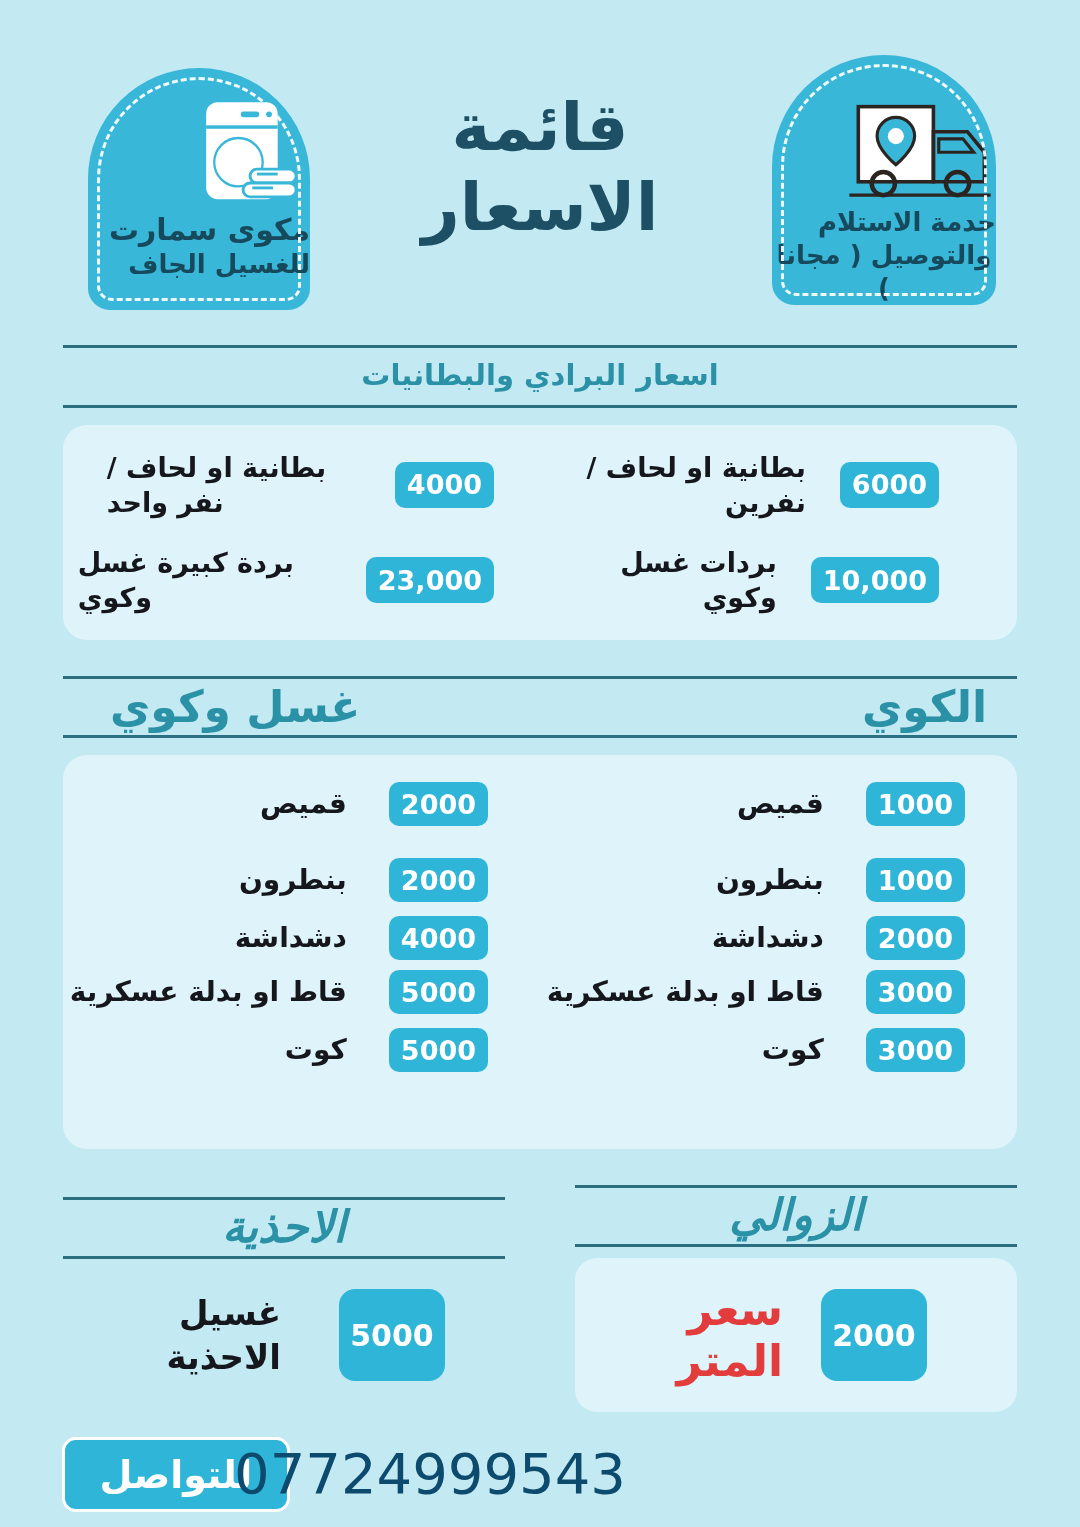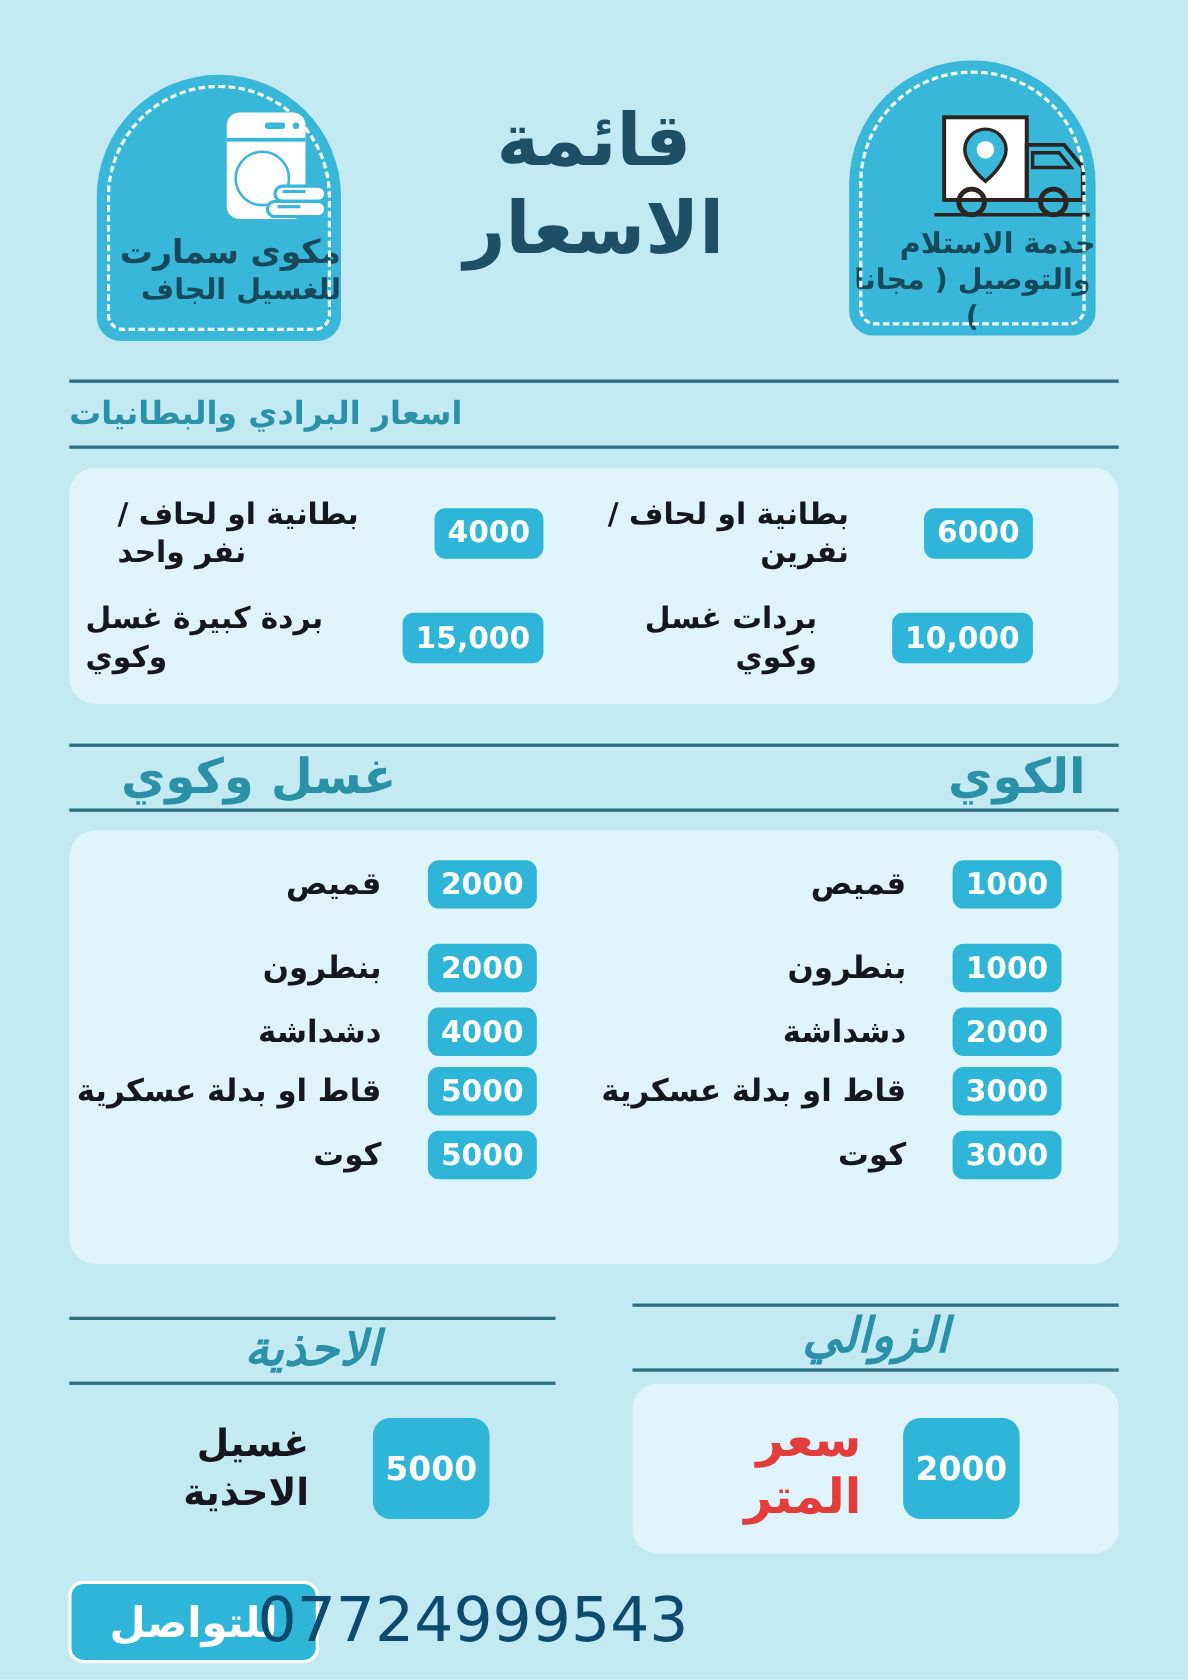--- a/index.html
+++ b/index.html
@@ -49,21 +49,21 @@
     font-size:66px;font-weight:700;line-height:80px;
   }
 
   
   .blankets-header{
     position:absolute;left:63px;top:345px;width:954px;
     border-top:3px solid var(--line);border-bottom:3px solid var(--line);
     padding:9px 0 12px;
   }
   .blankets-header h2{
-    text-align:left;color:var(--section);
+    text-align:center;color:var(--section);
     font-size:29px;font-weight:700;line-height:36px;
   }
 
   
   .card{
     position:absolute;left:63px;width:954px;
     background:var(--card);border-radius:24px;
   }
   .card-blankets{top:425px;height:215px;display:flex;flex-direction:column;justify-content:space-evenly;}
   .card-items{top:755px;height:394px;padding-top:26px;}
@@ -72,21 +72,21 @@
   .pair{width:50%;display:flex;align-items:center;}
   .chip{
     background:var(--teal);color:#fff;border-radius:10px;
     min-width:96px;height:46px;padding:0 12px;
     display:flex;align-items:center;justify-content:center;
     font-size:27px;font-weight:700;flex:0 0 auto;
   }
   .label{color:var(--ink);font-size:27px;font-weight:600;line-height:1.3;}
 
   
-  .card-blankets .pair-r{padding-inline-start:78px;gap:68px;}
+  .card-blankets .pair-r{padding-inline-start:78px;gap:34px;}
   .card-blankets .pair-l{padding-inline-start:46px;gap:26px;}
   .card-blankets .pair-l .label{max-width:262px;text-align:left;}
 
   
   .card-items .row{margin-bottom:12px;height:46px;}
   .card-items .row:nth-child(1){margin-bottom:30px;}
   .card-items .row:nth-child(2){margin-bottom:12px;}
   .card-items .row:nth-child(3){margin-bottom:8px;}
   .card-items .pair{padding-inline-start:52px;gap:42px;}
   .card-items .chip{min-width:92px;height:44px;}
@@ -210,21 +210,21 @@
         <span class="chip">4000</span>
         <span class="label">بطانية او لحاف /نفر واحد</span>
       </div>
     </div>
     <div class="row">
       <div class="pair pair-r">
         <span class="chip">10,000</span>
         <span class="label">بردات غسل وكوي</span>
       </div>
       <div class="pair pair-l">
-        <span class="chip">15,000</span>
+        <span class="chip">23,000</span>
         <span class="label">بردة كبيرة غسل وكوي</span>
       </div>
     </div>
   </div>
 
   <div class="dual-header">
     <div class="col-title right-col">الكوي</div>
     <div class="col-title left-col">غسل وكوي</div>
   </div>
 

